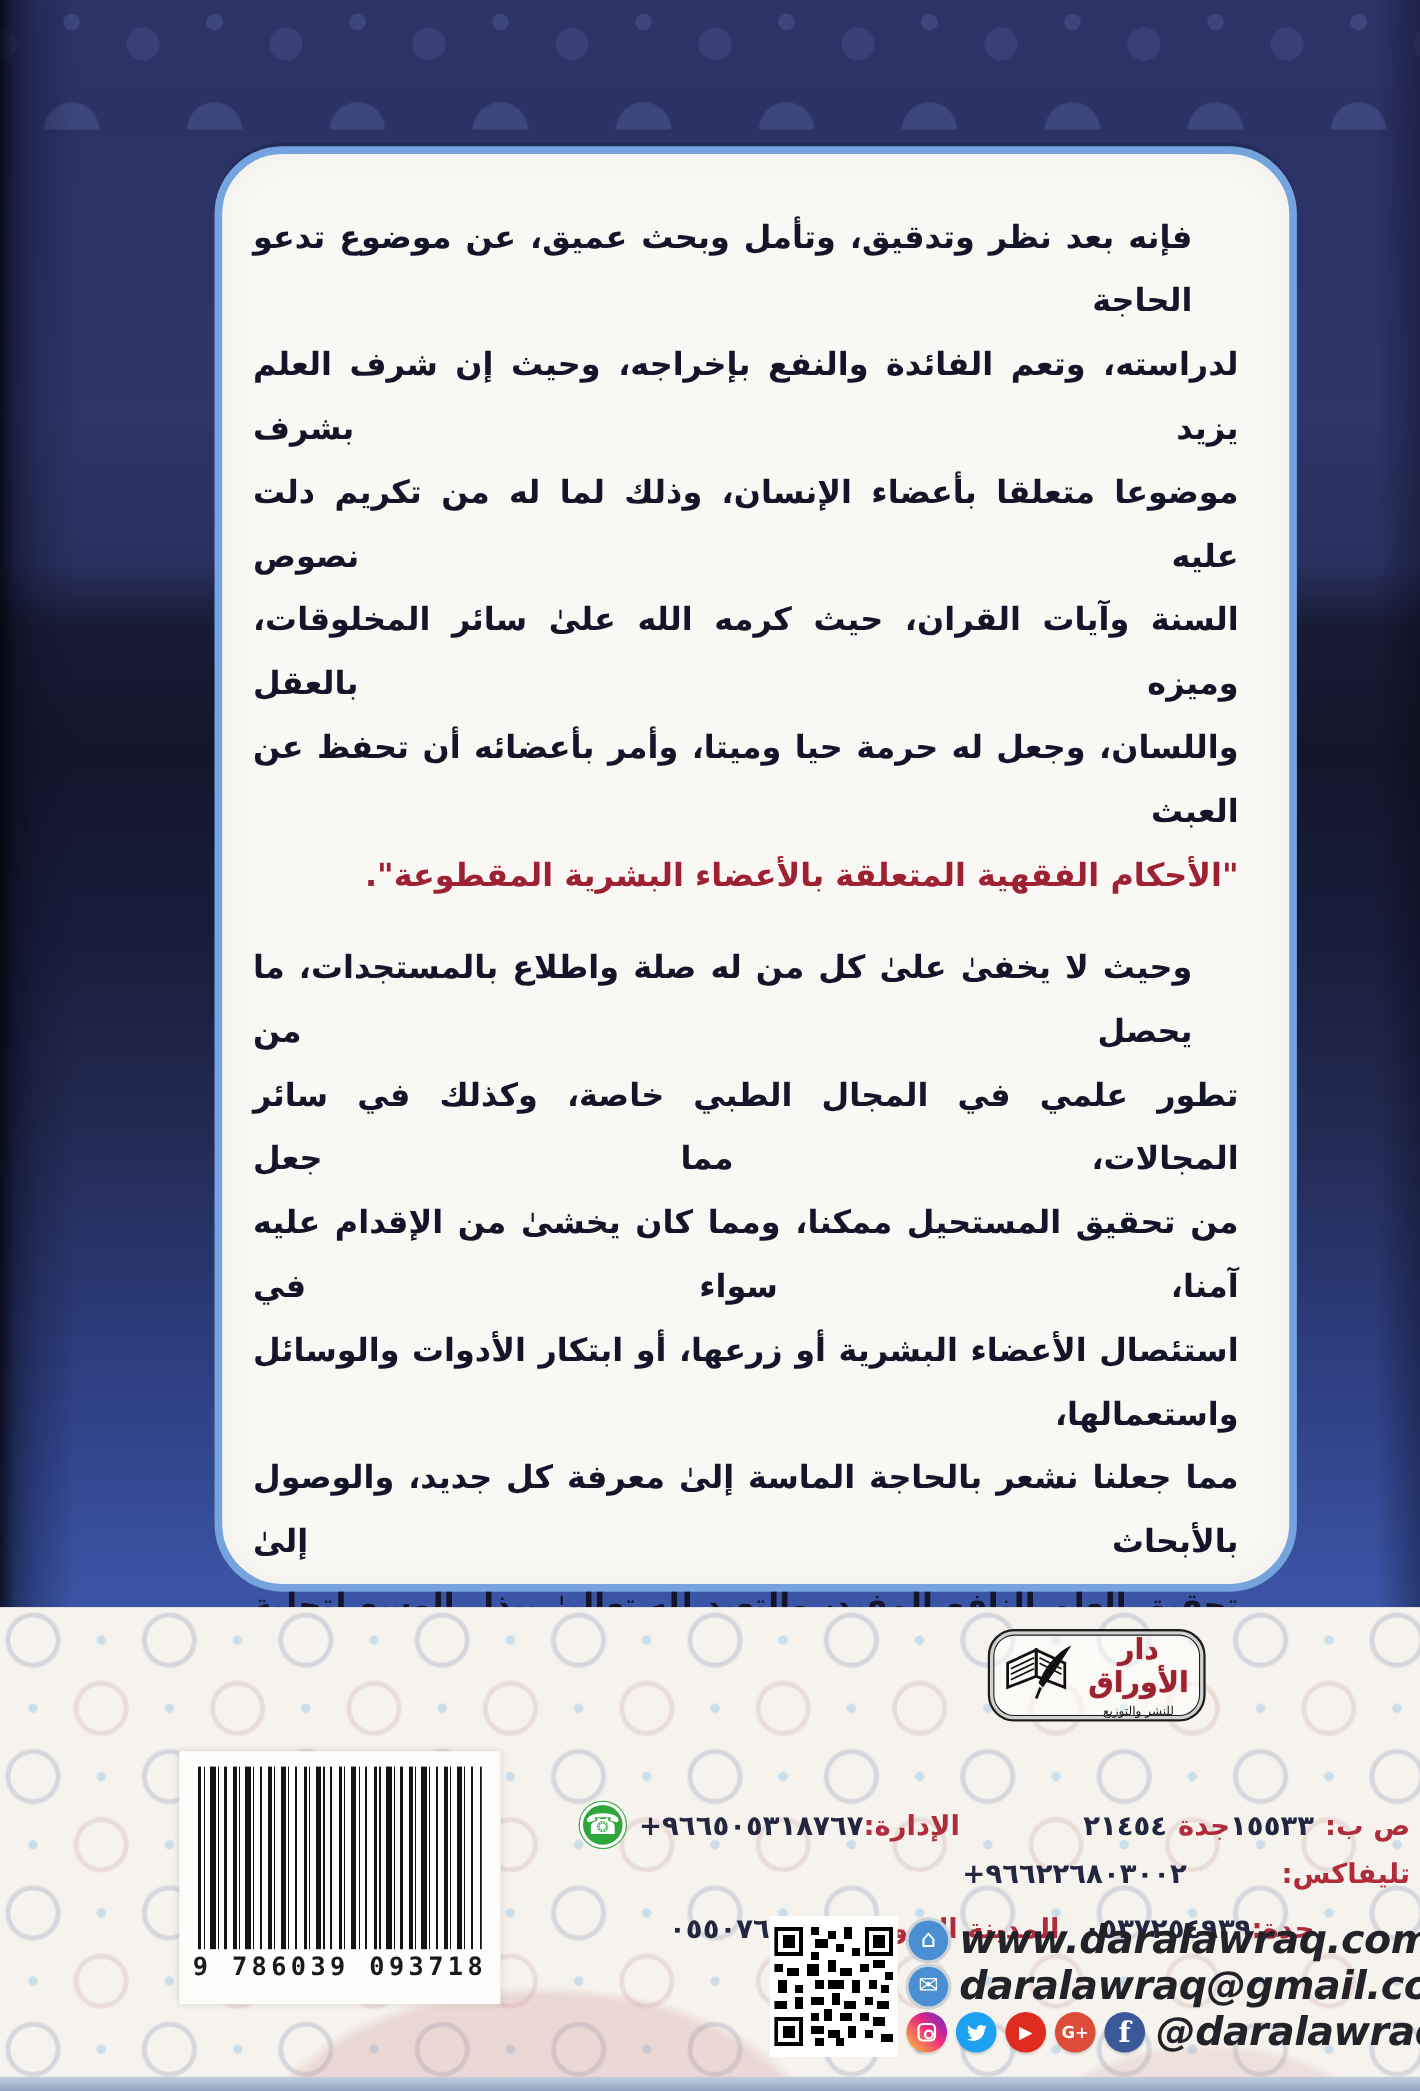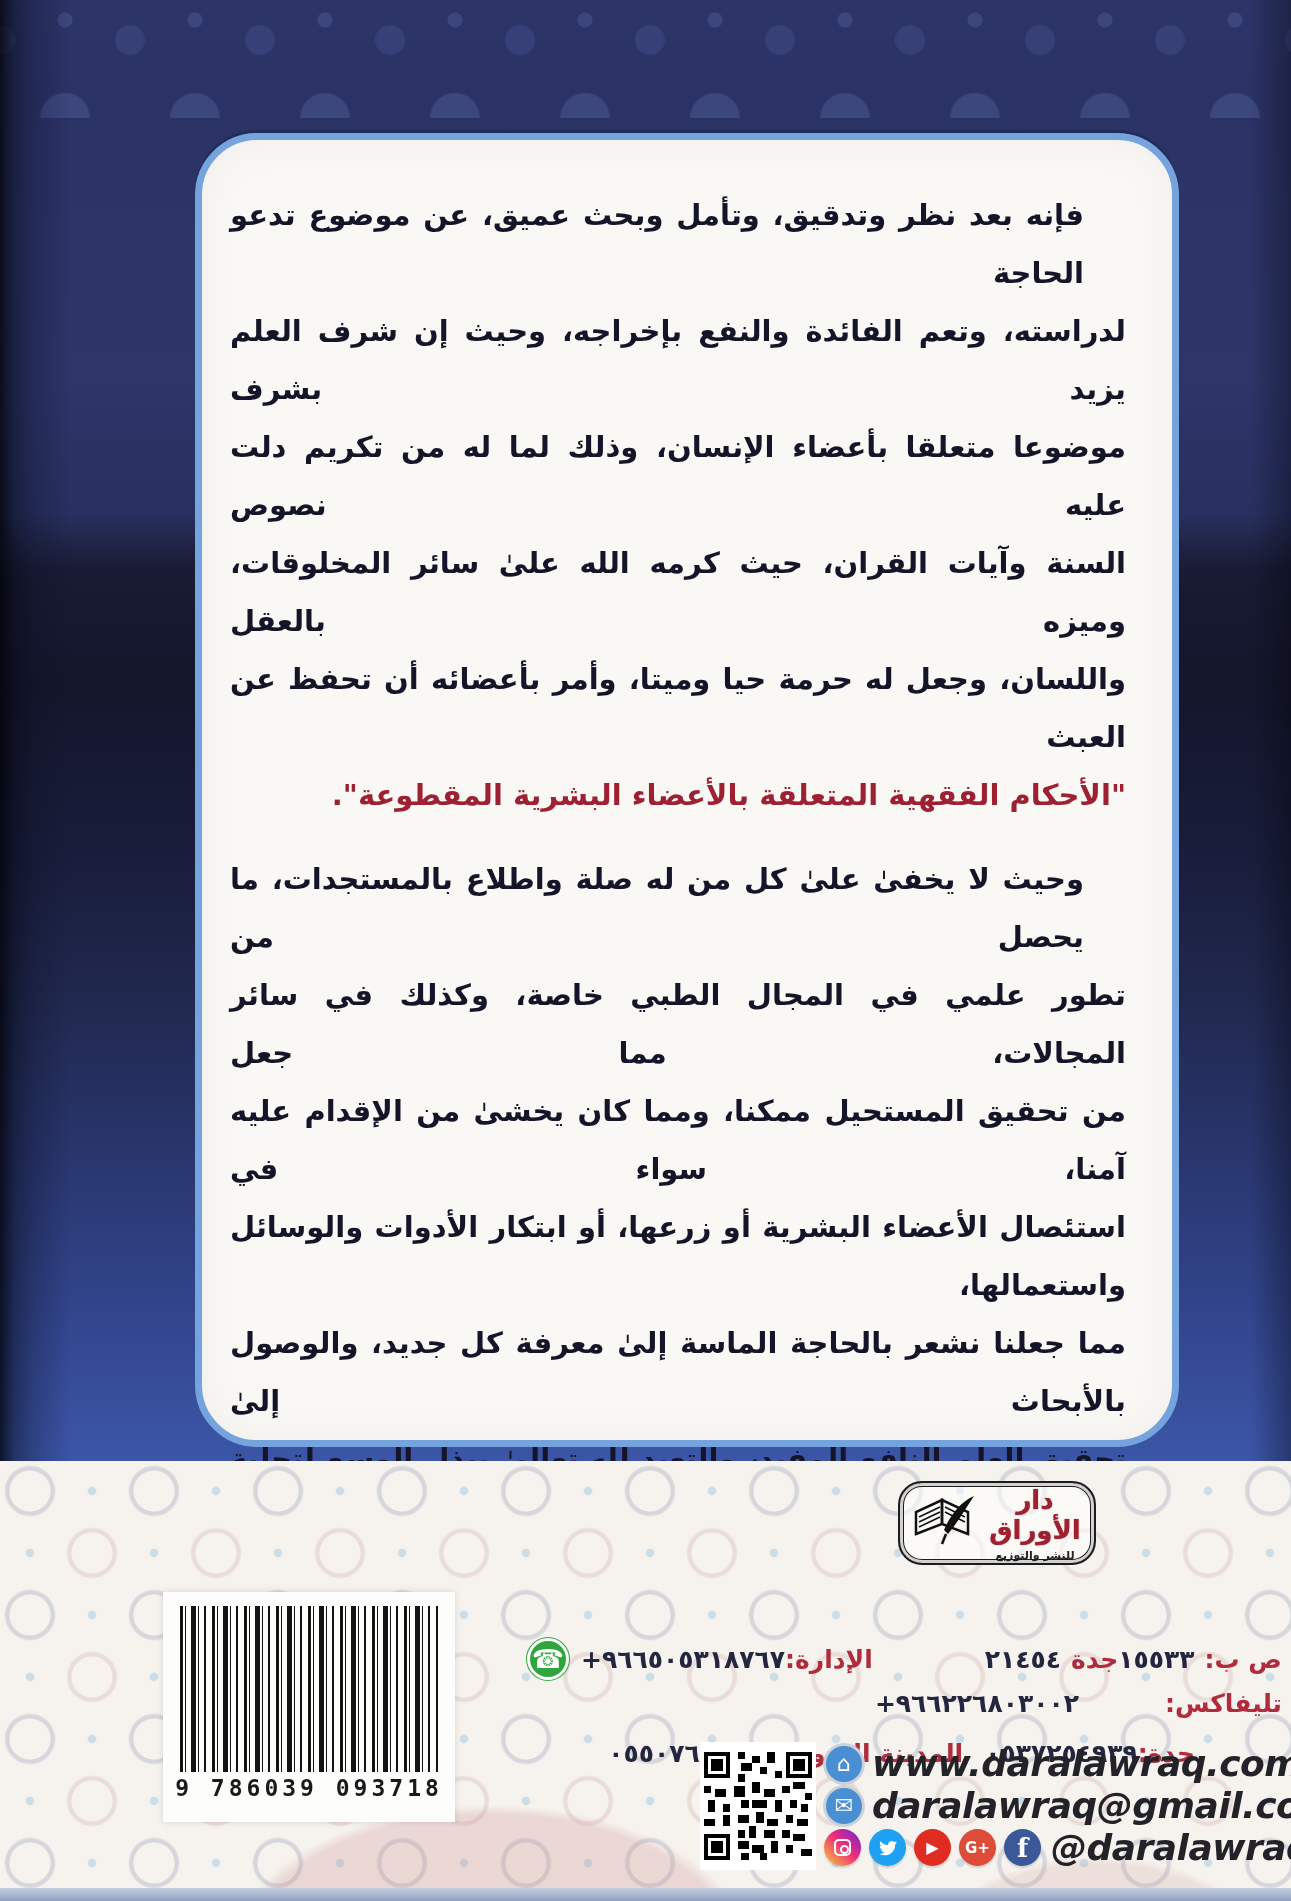--- a/index.html
+++ b/index.html
@@ -66,21 +66,21 @@
     font-size:23px;font-weight:700;color:#1a1a1a;letter-spacing:4px;white-space:nowrap;}
   
   .logo-box{position:absolute;left:866px;top:20px;width:198px;height:84px;
     border:2px solid #1c1c1c;border-radius:24px;background:rgba(255,255,255,.55);
     box-shadow:inset 0 0 0 3px rgba(255,255,255,.8), inset 0 0 0 4px #1c1c1c;
     display:flex;align-items:center;padding:20px 8px;gap:4px;margin-left:32px;}
   .logo-art{flex:0 0 72px;height:70px;}
   .logo-text{flex:1;text-align:center;direction:rtl;}
   .logo-name{font-size:26px;font-weight:800;color:#9e2130;line-height:30px;
     text-shadow:0 0 1px #9e2130;}
-  .logo-tagline{font-size:11px;font-weight:700;color:#222;margin-top:4px;}
+  .logo-tagline{font-size:11px;font-weight:400;color:#222;margin-top:4px;}
   .country{position:absolute;left:828px;top:106px;width:252px;text-align:center;
     font-size:27px;font-weight:800;color:#9e2130;direction:rtl;
     text-shadow:0 0 1px #9e2130;}
   
   .crow{position:absolute;right:0;left:520px;display:flex;direction:rtl;align-items:center;
     font-weight:700;font-size:25px;white-space:nowrap;}
   .crow .lbl{color:#b02b3b;}
   .crow .val{color:#23263f;}
   .row1{top:177px;padding-right:9px;}
   .row2{top:228px;padding-right:9px;}

